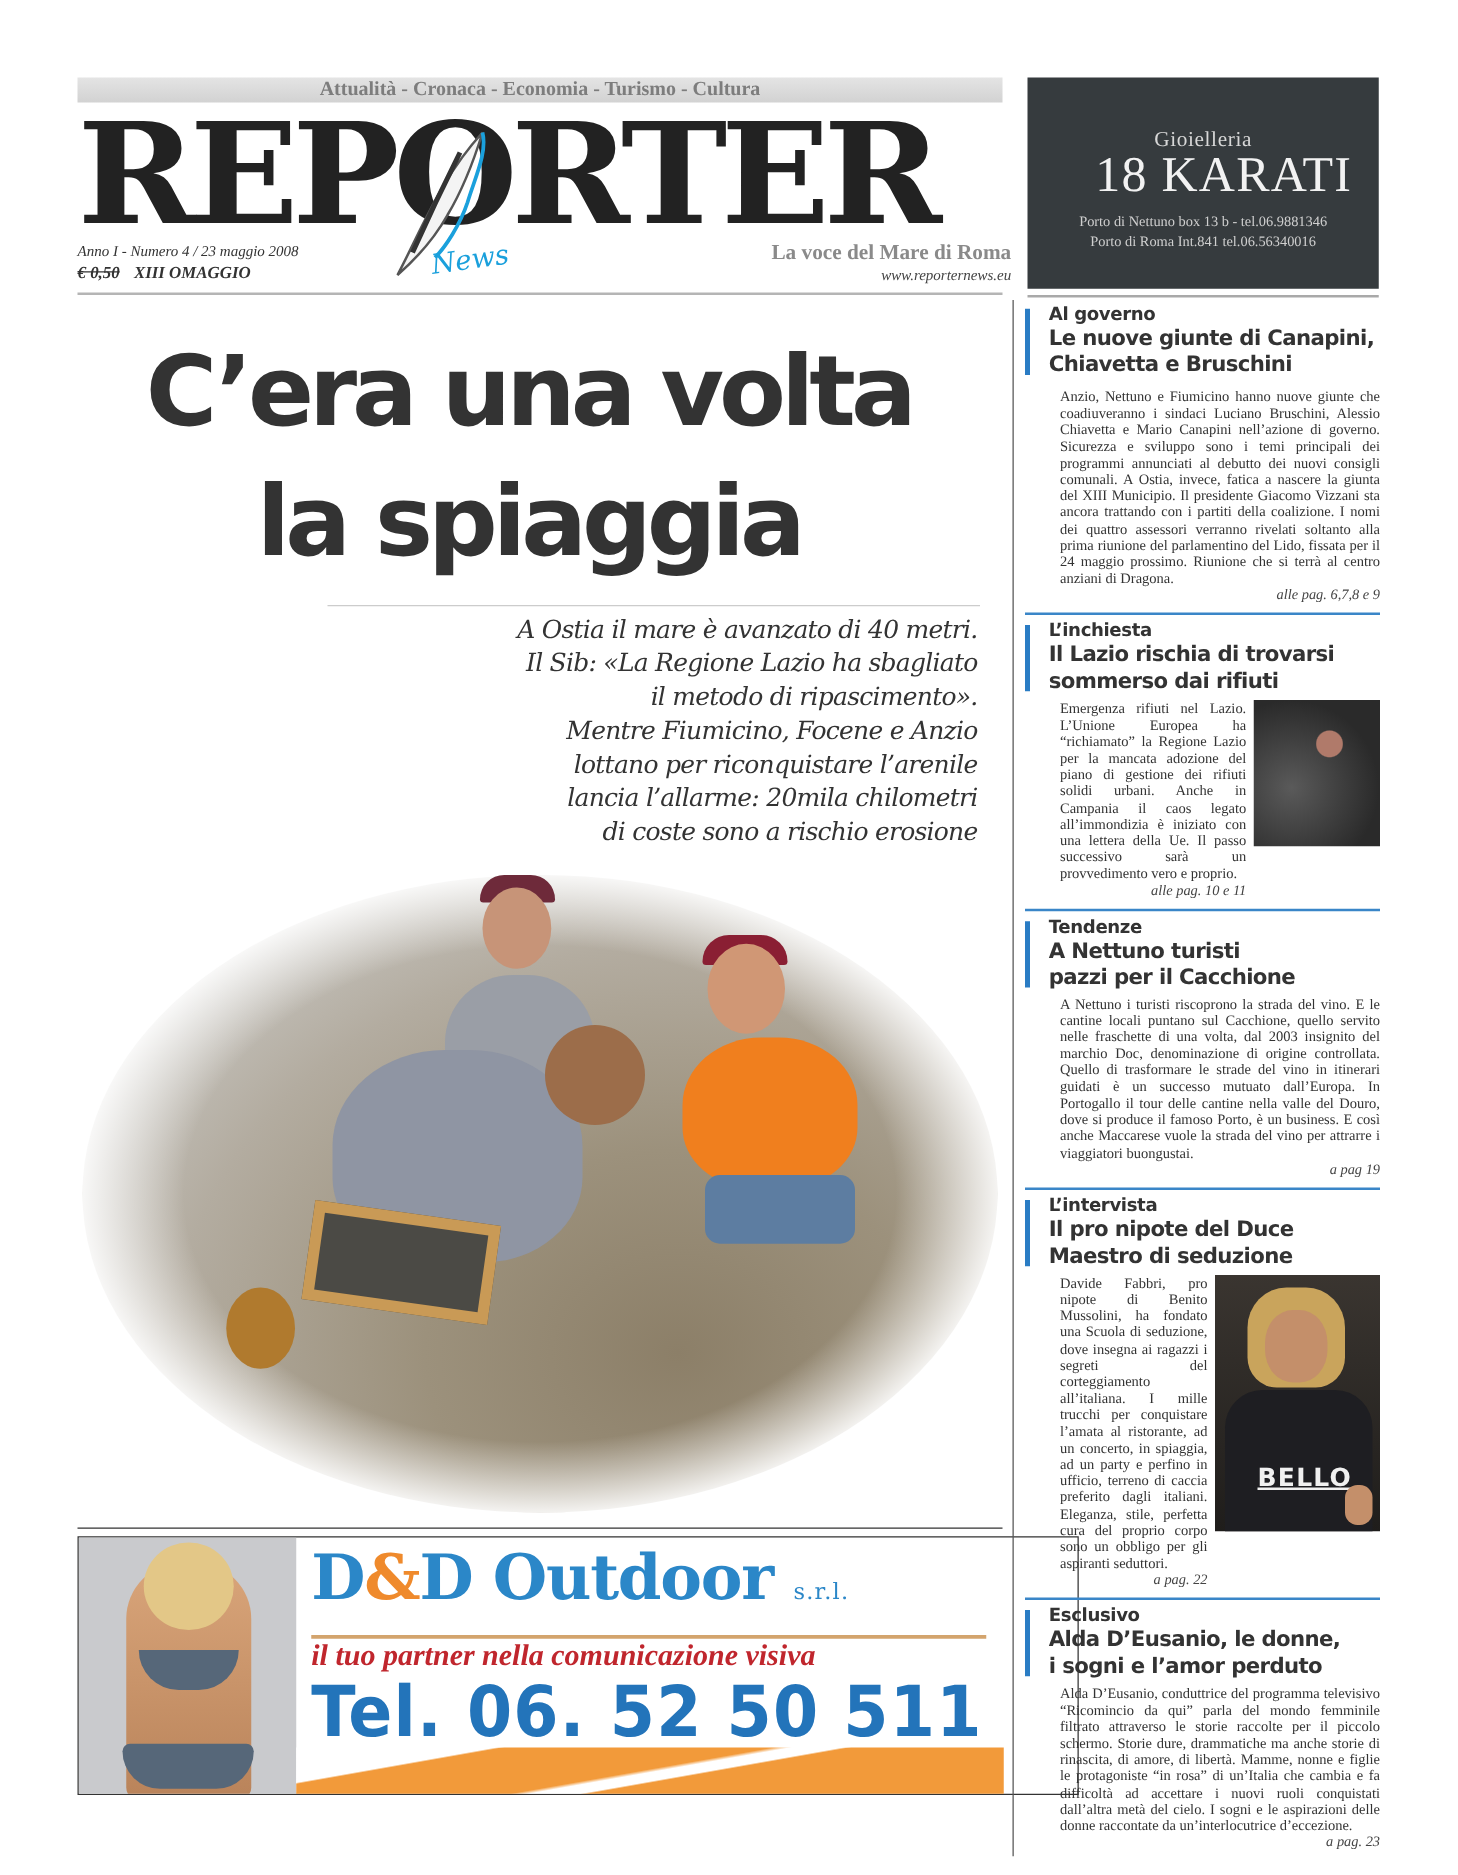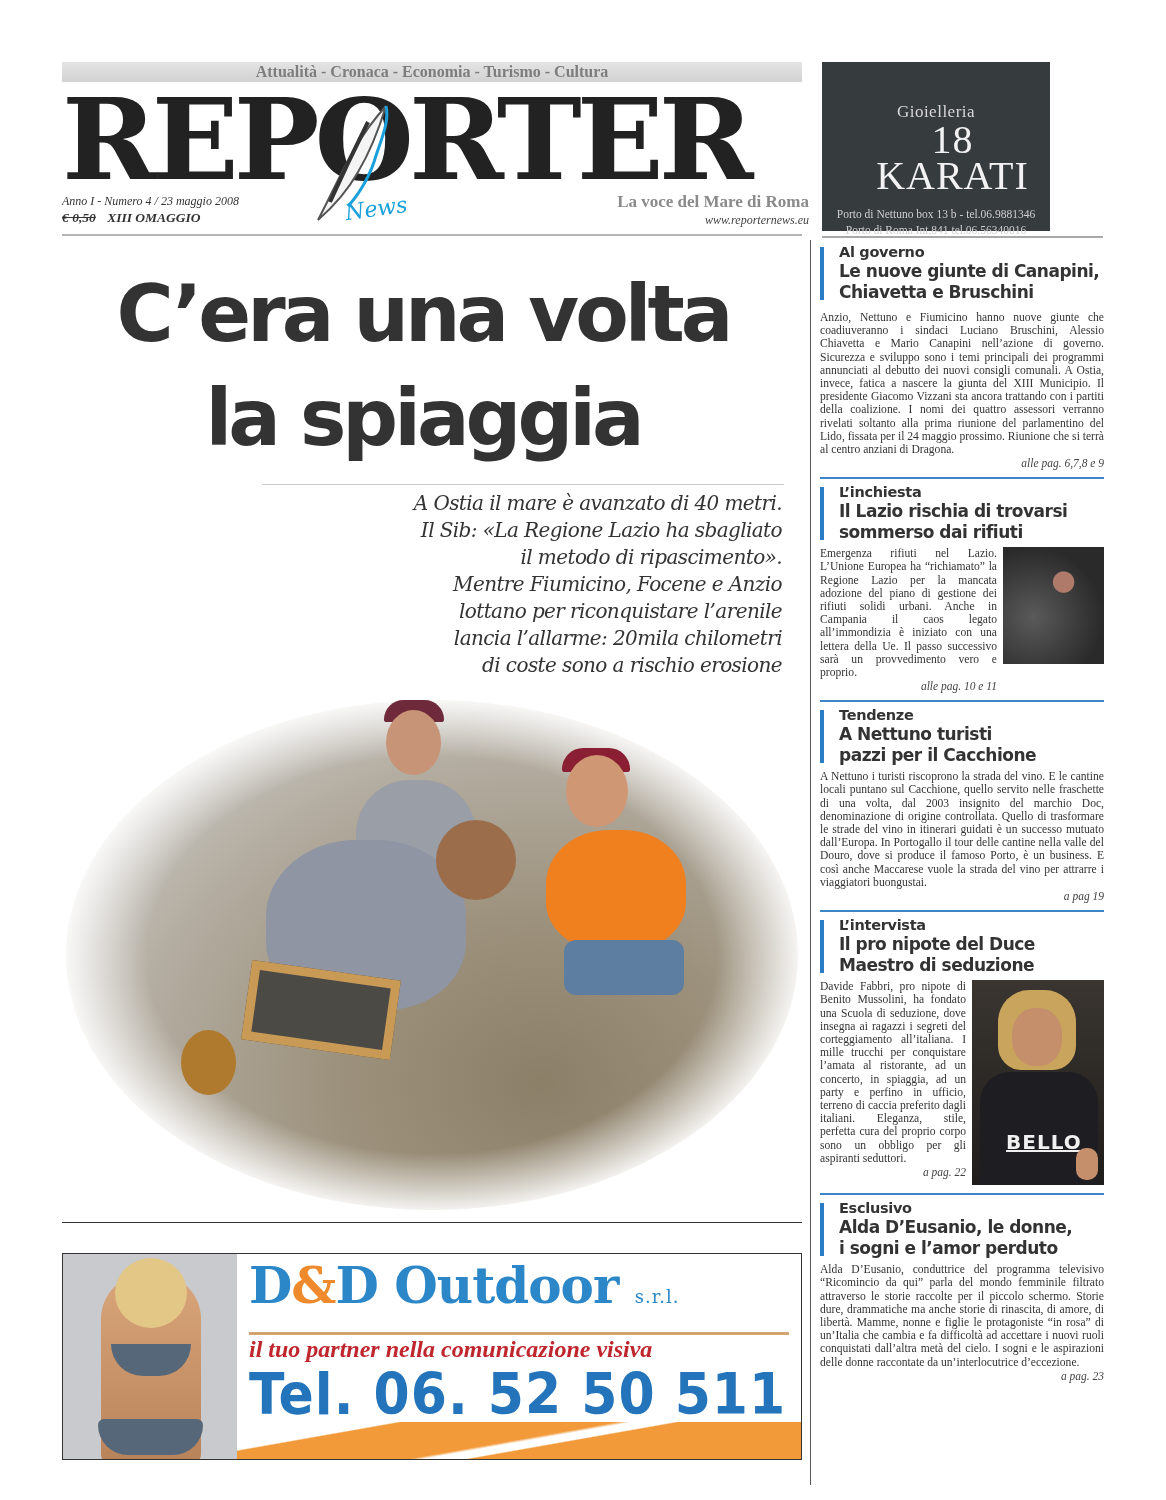--- a/index.html
+++ b/index.html
@@ -43,21 +43,21 @@
   .website {
     position: absolute; right: 357px; top: 213px; font-family: "Liberation Serif", serif;
     font-style: italic; font-size: 12px; color: #444;
   }
   .mast-rule {
     position: absolute; left: 62px; top: 234px; width: 740px; height: 2px; background: #b5b5b5;
   }
 
   
   .ad-jewel {
-    position: absolute; left: 822px; top: 62px; width: 228px; height: 169px;
+    position: absolute; left: 822px; top: 62px; width: 281px; height: 169px;
     background: #363b3e; color: #e8e8e8; text-align: center;
     font-family: "Liberation Serif", serif;
   }
   .ad-jewel .j-small { margin-top: 40px; font-size: 17px; letter-spacing: 0.5px; color: #d8d8d8; }
   .ad-jewel .j-big { font-size: 40px; line-height: 36px; letter-spacing: 1px; color: #f2f2f2; padding-left: 33px; }
   .ad-jewel .j-addr { margin-top: 12px; font-size: 11.5px; line-height: 16px; color: #cfcfcf; }
   .jewel-rule { position: absolute; left: 822px; top: 236px; width: 281px; height: 2px; background: #a9a9a9; }
 
   
   .headline {
@@ -93,22 +93,22 @@
   .sieve {
     position: absolute; left: 180px; top: 270px; width: 150px; height: 80px;
     border: 9px solid #c99a56; background: #4b4a45; transform: rotate(8deg);
   }
   .seaweed { position: absolute; left: 115px; top: 330px; width: 55px; height: 65px; border-radius: 50%; background: #b07a2e; }
 
   .bottom-rule-1 { position: absolute; left: 62px; top: 1222px; width: 740px; height: 1px; background: #333; }
 
   
   .ad-dd {
-    position: absolute; left: 62px; top: 1229px; width: 740px; height: 207px;
-    border: 1px solid #333; background: #ffffff; overflow: hidden; margin-top: 24px;
+    position: absolute; left: 62px; top: 1229px; width: 801px; height: 207px;
+    border: 1px solid #333; background: #ffffff; overflow: hidden;
   }
   .ad-dd .model {
     position: absolute; left: 0; top: 0; width: 174px; height: 205px; background: #c9cacd;
   }
   .ad-dd .model .body {
     position: absolute; left: 38px; top: 20px; width: 100px; height: 190px;
     border-radius: 45px 45px 10px 10px; background: linear-gradient(#d9a57a, #b9835a);
   }
   .ad-dd .model .hair { position: absolute; left: 52px; top: 4px; width: 72px; height: 70px; border-radius: 50%; background: #e3c787; }
   .ad-dd .model .bikini-top { position: absolute; left: 48px; top: 90px; width: 80px; height: 32px; border-radius: 0 0 40px 40px; background: #566779; }
@@ -145,21 +145,21 @@
   .story .kicker {
     font-family: "DejaVu Sans", sans-serif; font-weight: bold; font-size: 14.5px; line-height: 17px;
     color: #333; letter-spacing: -0.3px;
   }
   .story .title {
     font-family: "DejaVu Sans", sans-serif; font-weight: bold; font-size: 17px; line-height: 21px;
     color: #333; letter-spacing: -0.5px;
   }
   .story .body {
     margin-top: 4px; font-family: "Liberation Serif", serif; font-size: 11.6px; line-height: 13.2px;
-    color: #333; text-align: justify; hyphens: manual;
+    color: #333; text-align: justify; hyphens: manual; margin-left: 28px;
   }
   .story .ref {
     text-align: right; font-family: "Liberation Serif", serif; font-style: italic; font-size: 11.5px;
     color: #444; margin-top: 1px;
   }
   .story-rule { height: 2px; background: #3a86c8; margin: 4px 0 5px 0; }
   .story .with-img { display: flex; gap: 6px; margin-top: 4px; }
   .story .with-img .body { margin-top: 0; flex: 1; }
   .thumb-trash {
     width: 101px; height: 117px; flex: none;

